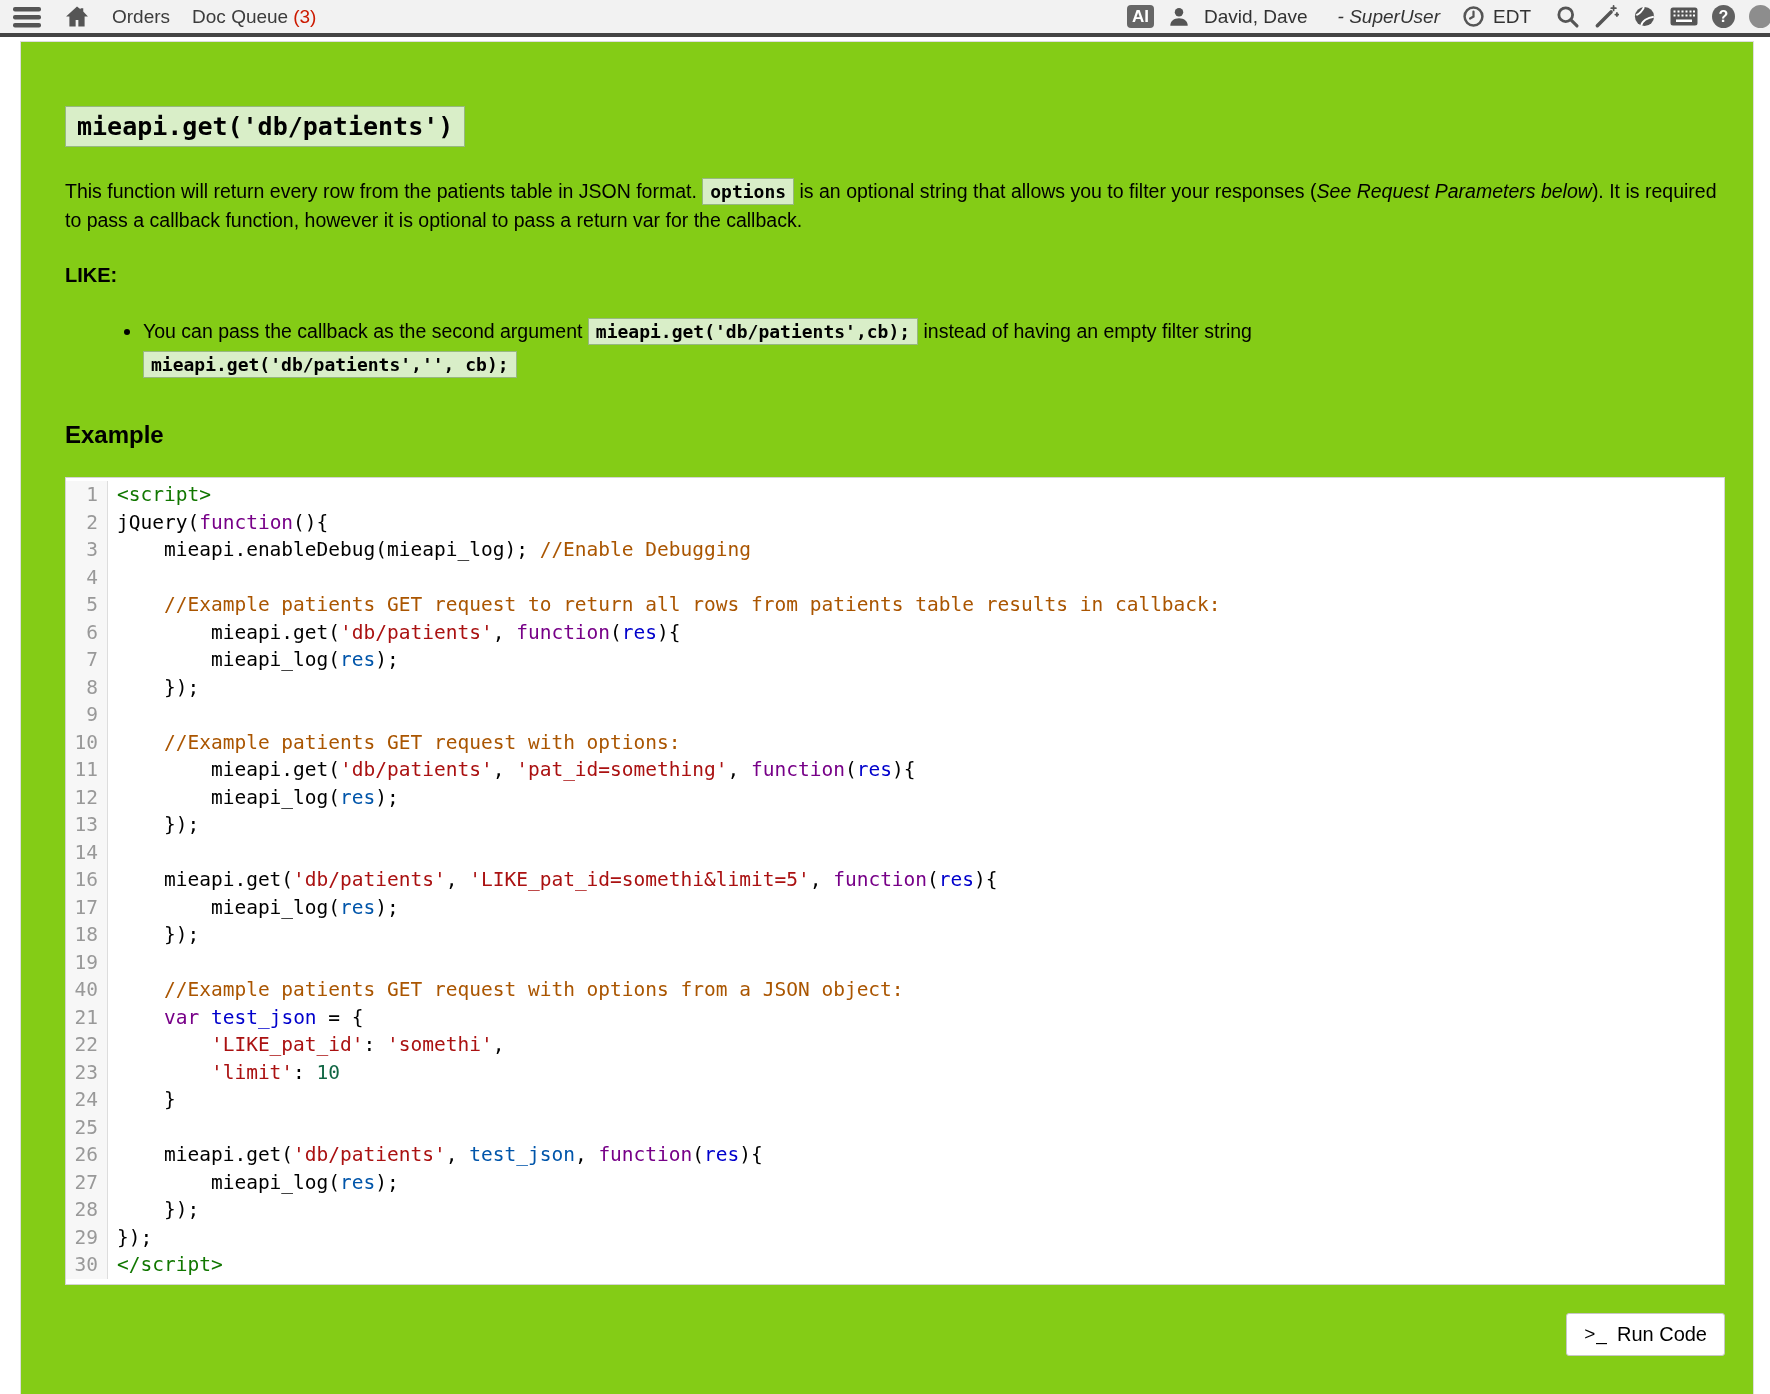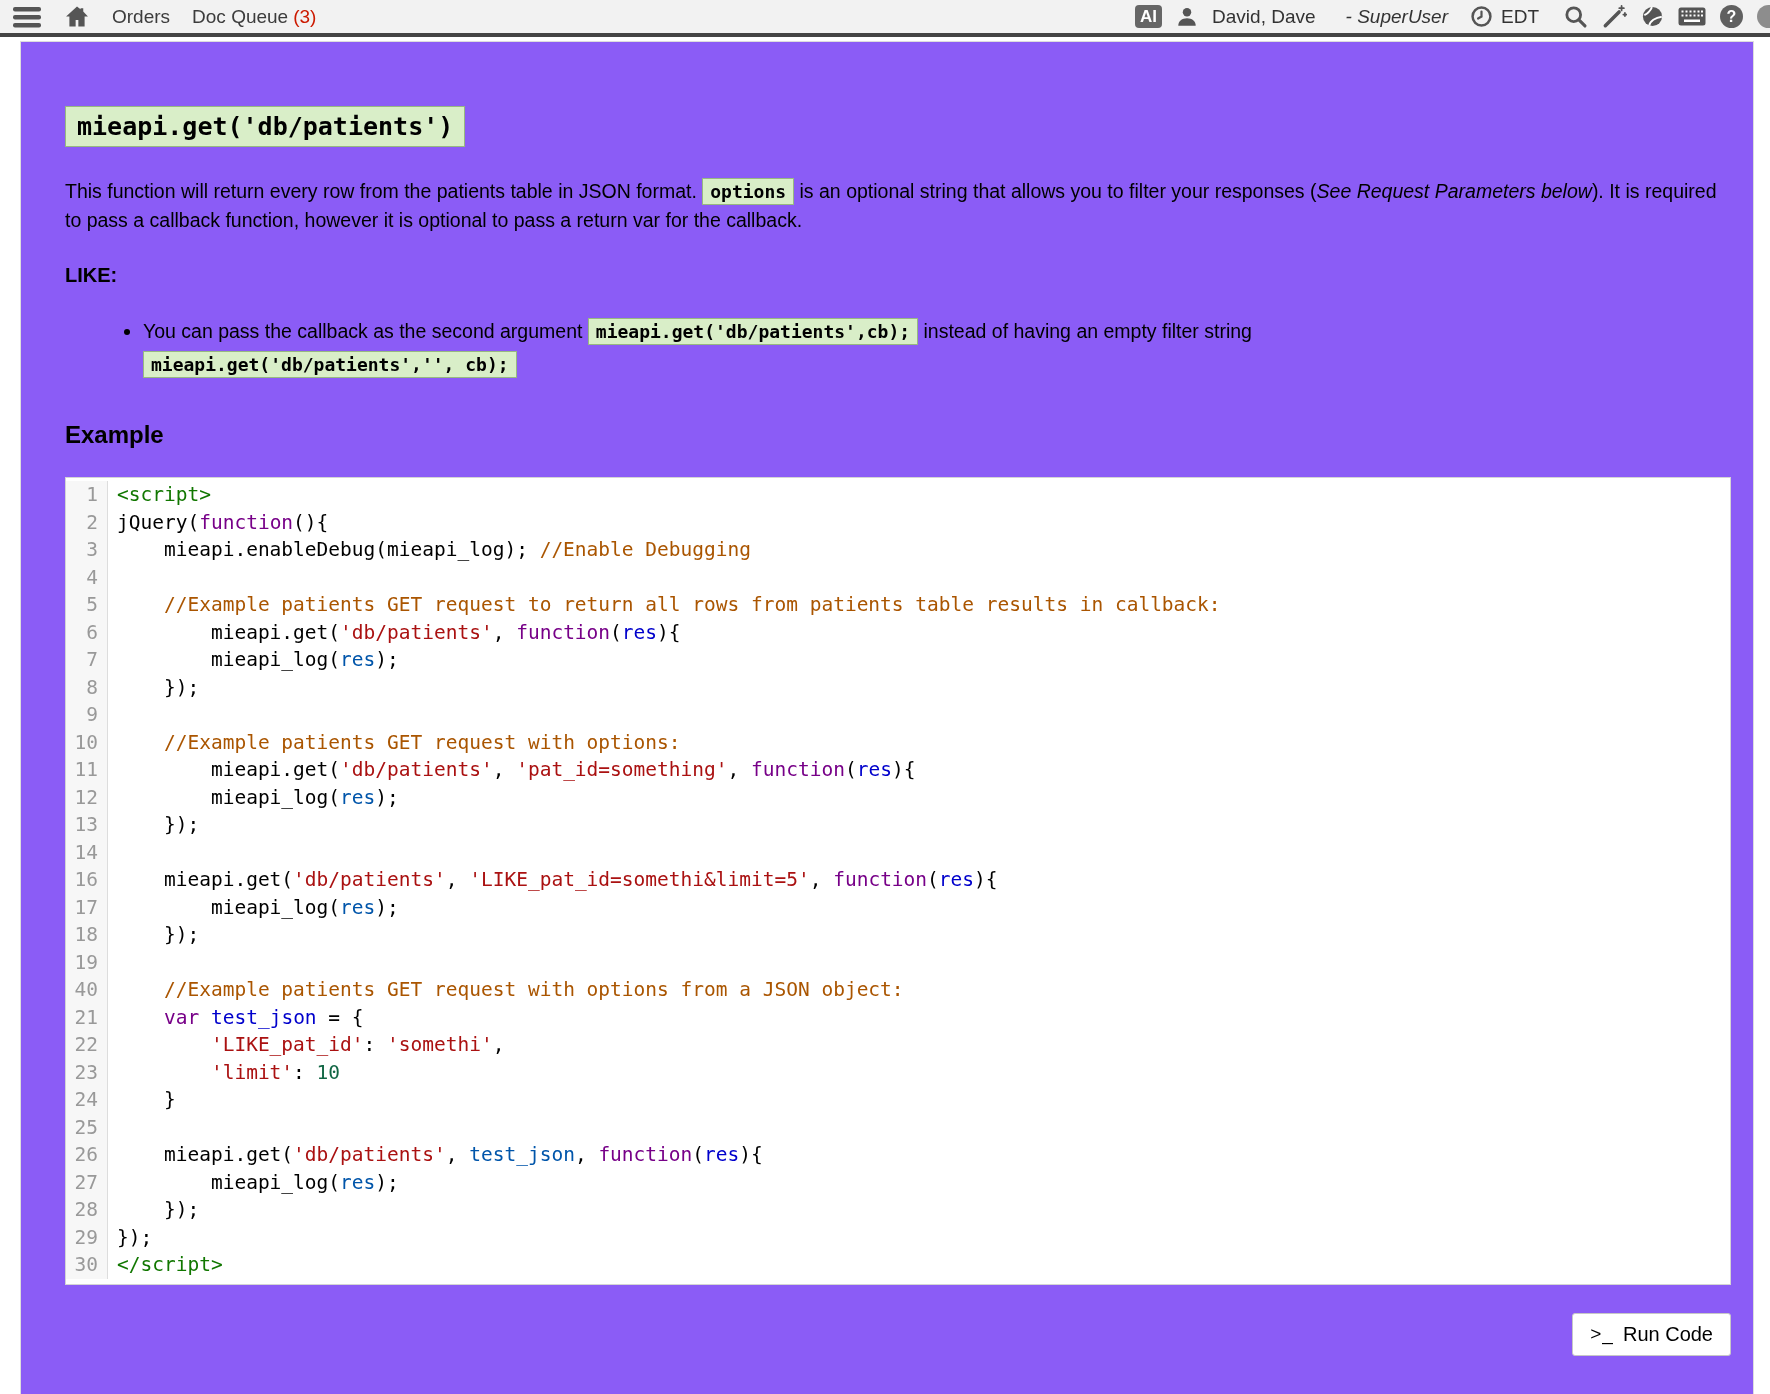--- a/index.html
+++ b/index.html
@@ -3,36 +3,36 @@
 <meta charset="utf-8">
 <style>
   * { box-sizing: border-box; margin: 0; padding: 0; }
   html,body { width:1770px; height:1394px; overflow:hidden; background:#fff;
               font-family:"Liberation Sans", sans-serif; color:#000; }
 
   
   .toolbar { position:relative; display:flex; justify-content:space-between; align-items:center;
              height:37px; background:#f2f2f2; border-bottom:4px solid #444; padding:0 0 0 12px; overflow:hidden; }
   .tb-left { display:flex; align-items:center; gap:22px; }
-  .tb-right { display:flex; align-items:center; gap:14px; padding-right:4px; }
+  .tb-right { display:flex; align-items:center; gap:14px; padding-right:12px; }
   .crumb { font-size:19px; color:#3c3c3c; text-decoration:none; cursor:pointer; }
   .crumb .badge { color:#cc1a00; margin-left:5px; }
   .icon-btn { display:flex; align-items:center; cursor:pointer; background:none; border:none; padding:0; }
   .ai-badge { background:#666; color:#fff; font-weight:bold; font-size:17px;
               border-radius:4px; padding:3px 5px; line-height:1; cursor:pointer; }
   .user-name { font-size:19px; color:#333; }
   .user-role { font-size:19px; color:#333; font-style:italic; margin-left:16px; }
   .tz { font-size:19px; color:#333; margin-left:-6px; }
   .help-circle { width:23px; height:23px; border-radius:50%; background:#606060; color:#fff;
                  font-weight:bold; font-size:16px; display:flex; align-items:center; justify-content:center; cursor:pointer; }
   .cut-circle { width:23px; height:23px; border-radius:50%; background:#8d8d8d; margin-right:-14px; flex-shrink:0; }
 
   
   .card { position:absolute; top:41px; left:20px; right:16px; bottom:0;
-          background:#8b5cf6; border:1px solid #ddd; border-bottom:none; padding:64px 16px 0 44px; }
+          background:#84cc16; border:1px solid #ddd; border-bottom:none; padding:64px 22px 0 44px; }
 
   .title-code { display:inline-block; font-family:"DejaVu Sans Mono", monospace; font-weight:bold;
                 font-size:25px; padding:5px 11px; background:#d9eec8; border:1px solid #97b881; color:#000; }
 
   .intro { margin-top:30px; font-size:19.5px; line-height:29px; padding-right:4px; }
   .inline-code { font-family:"DejaVu Sans Mono", monospace; font-weight:bold; font-size:18px;
                  background:#d9eec8; border:1px solid #97b881; padding:2px 7px; white-space:nowrap; }
   .em { font-style:italic; }
 
   .tips { margin-top:29px; font-size:20px; font-weight:bold; }

